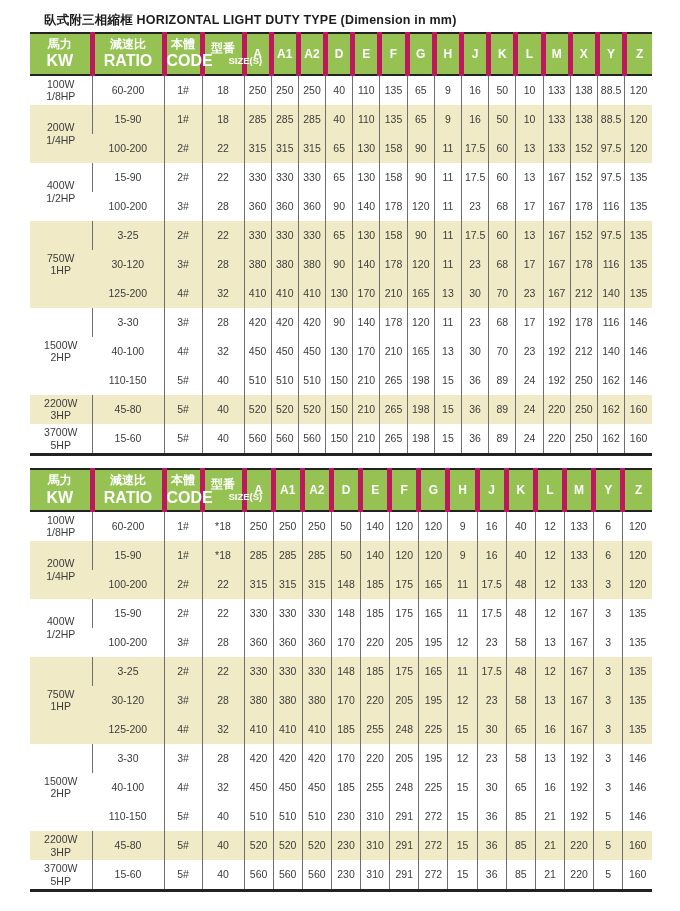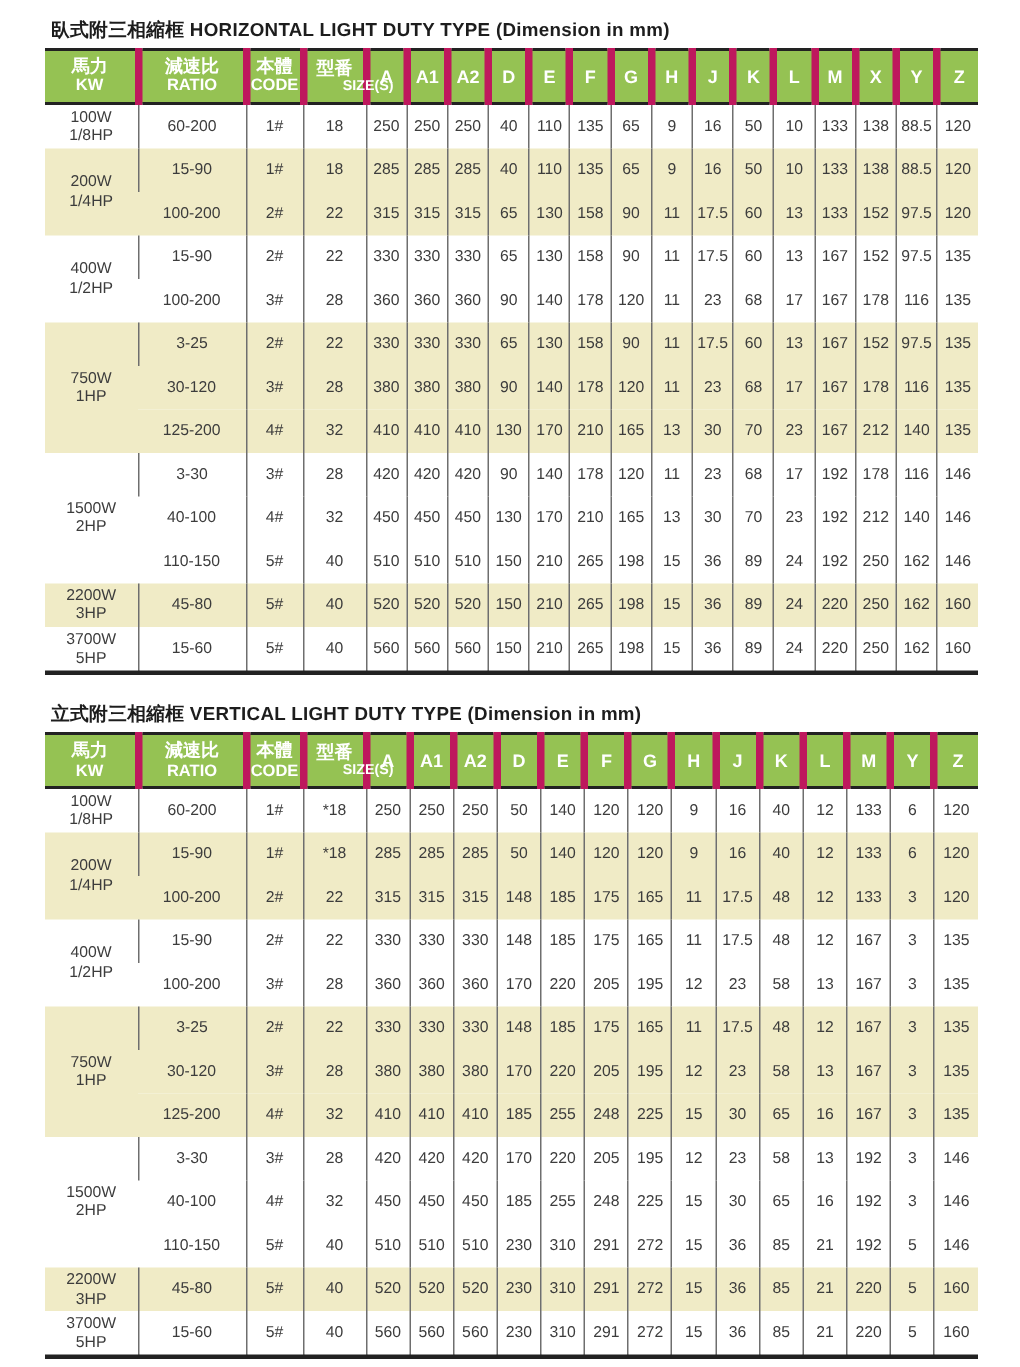--- a/index.html
+++ b/index.html
@@ -11,36 +11,36 @@
     --header-text:#ffffff;
   }
   html,body{margin:0;padding:0;}
   body{
     width:680px;height:911px;overflow:hidden;background:#ffffff;
     font-family:"Liberation Sans","DejaVu Sans",sans-serif;color:var(--text);
   }
   .page{padding:6px 28px 0 30px;}
   .tbl-title{
     font-size:12.5px;font-weight:bold;color:#1d1d1d;letter-spacing:.2px;
-    margin:6px 0 3px 4px;
+    margin:6px 0 3px 14px;
   }
   table.spec{
     width:622px;table-layout:fixed;border-collapse:collapse;
     border-top:2px solid var(--border-dark);
     border-bottom:3px solid var(--border-dark);
   }
   table.spec thead th{
     background:var(--header-bg);color:var(--header-text);
     border-bottom:2px solid var(--border-dark);
     border-left:5px solid #be185d;
     padding:3px 0;vertical-align:middle;font-weight:bold;
   }
   table.spec thead th:first-child{border-left:none;margin-left:45px;}
   .h-line1{font-size:12px;line-height:1.2;}
-  .h-line2{font-size:11px;line-height:1.2;}
+  .h-line2{font-size:16px;line-height:1.2;}
   .h-line2.small{font-size:9.5px;margin-left:24px;}
   .h-letter{font-size:12px;}
   table.spec tbody td{
     border-left:1px solid var(--grid-line);
     height:25px;padding:2px 1px;text-align:center;
     font-size:10.5px;line-height:1.2;vertical-align:middle;
   }
   table.spec tbody td:first-child{border-left:none;}
   table.spec tbody tr.beige td{background:var(--stripe);}
   td.power-cell{font-size:11.5px;line-height:1.25;}
@@ -398,21 +398,20 @@
           <td>220</td>
           <td>250</td>
           <td>162</td>
           <td>160</td>
         </tr>
       </tbody>
     </table>
 
   <div class="gap"></div>
 
-  <div class="tbl-title">立式附三相縮框 VERTICAL LIGHT DUTY TYPE (Dimension in mm)</div>
   <table class="spec">
       <colgroup>
         <col style="width: 62px;">
         <col style="width: 72px;">
         <col style="width: 38px;">
         <col style="width: 42px;">
         <col>
         <col>
         <col>
         <col>

